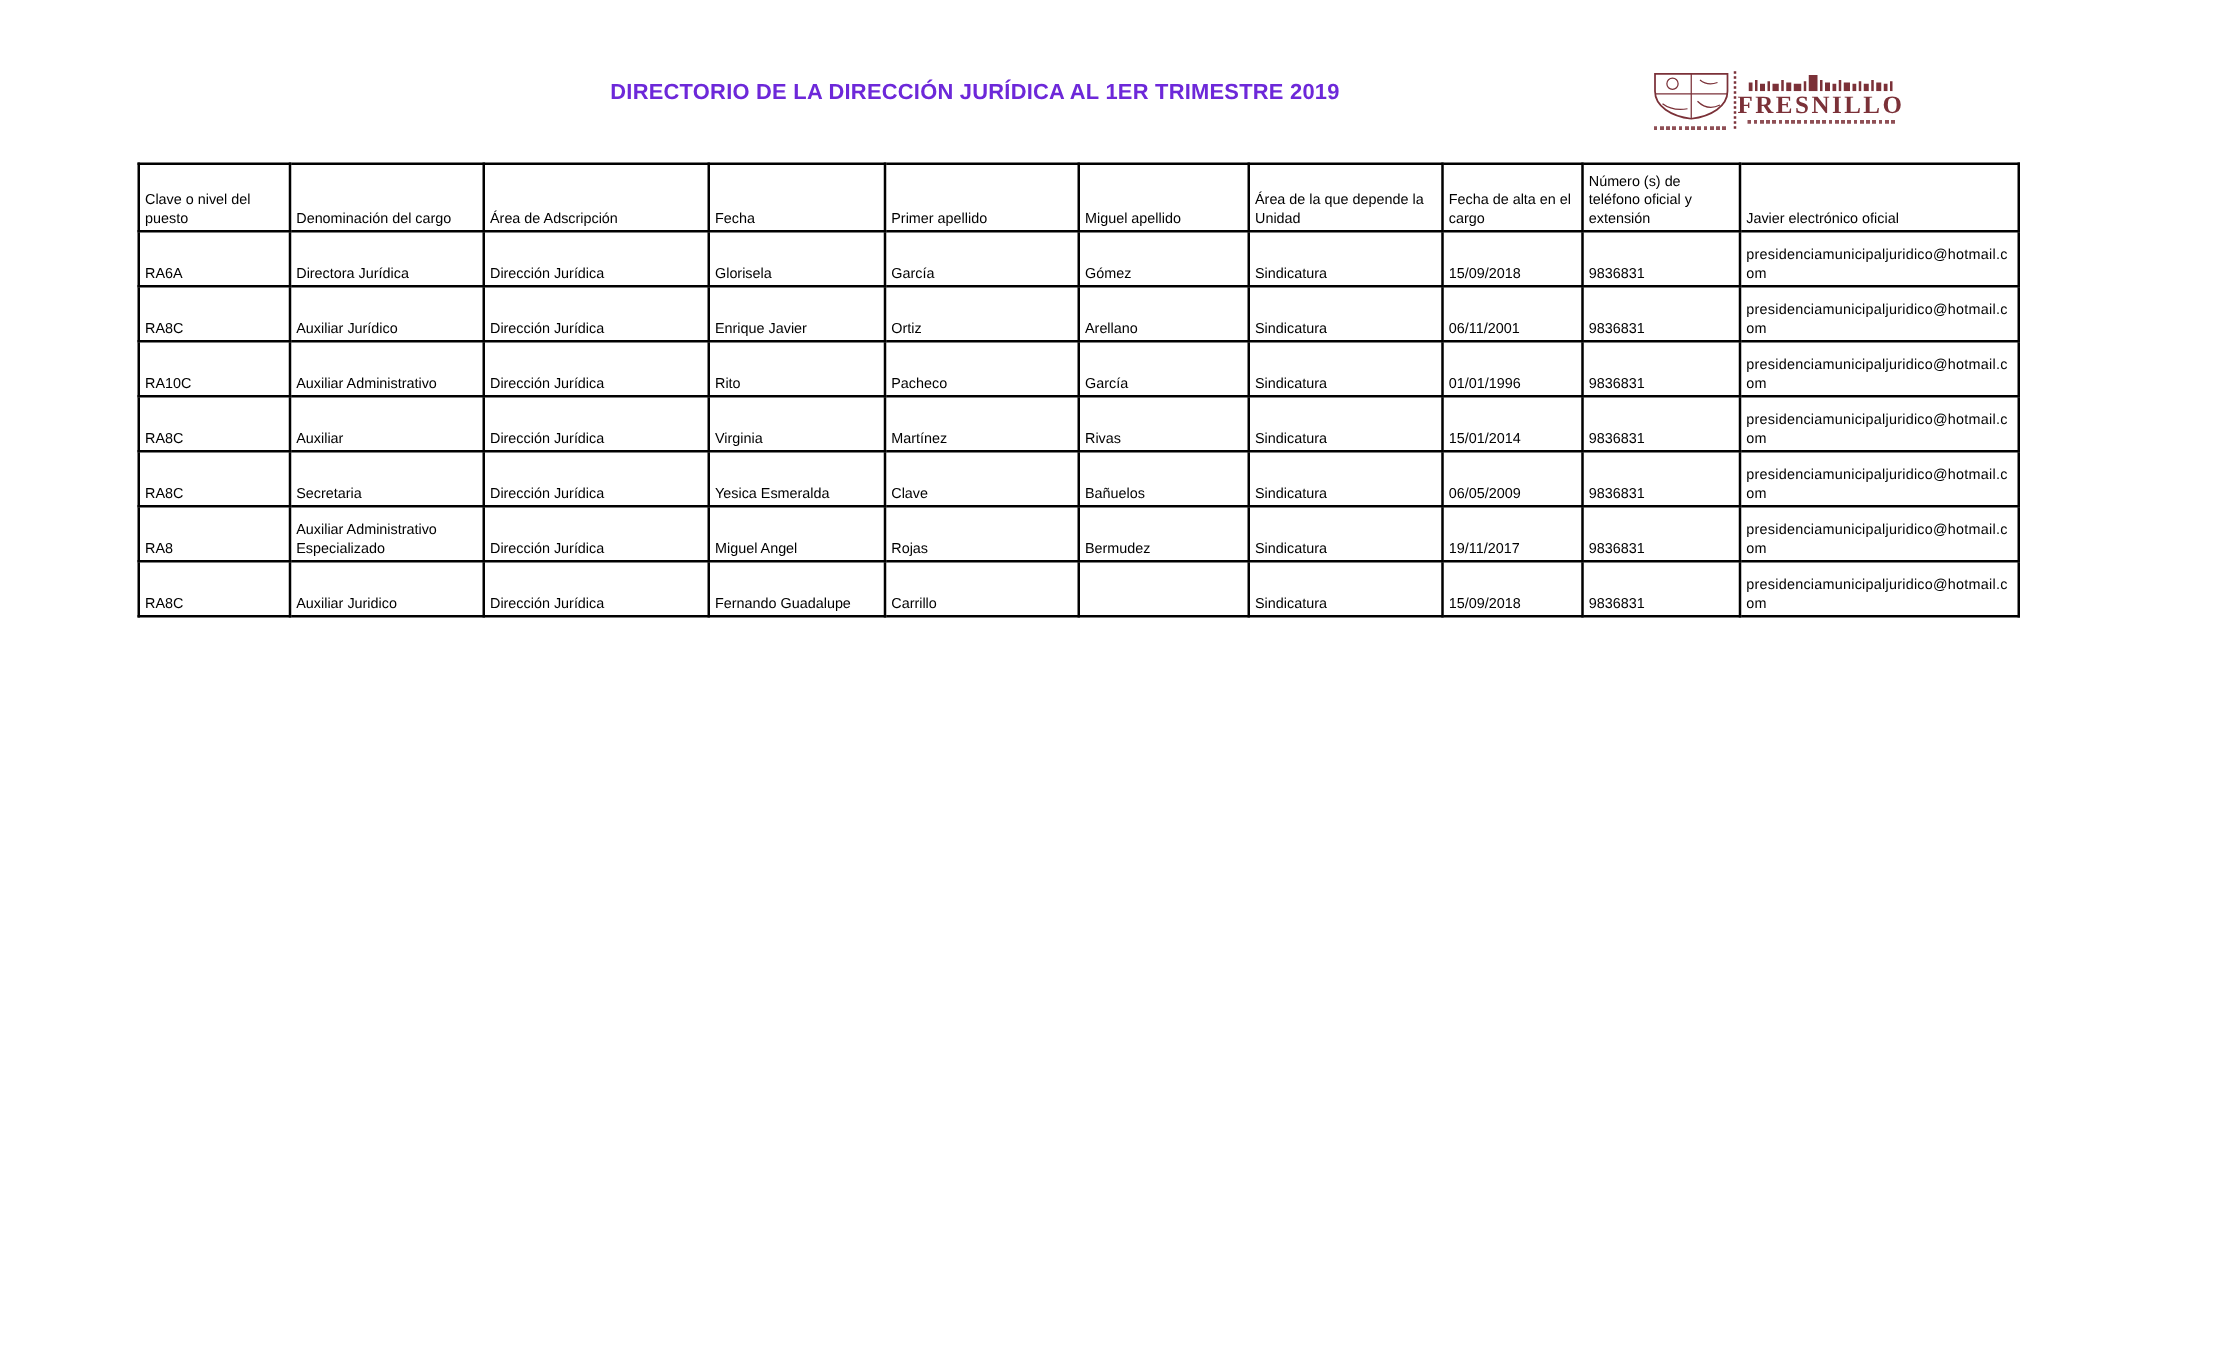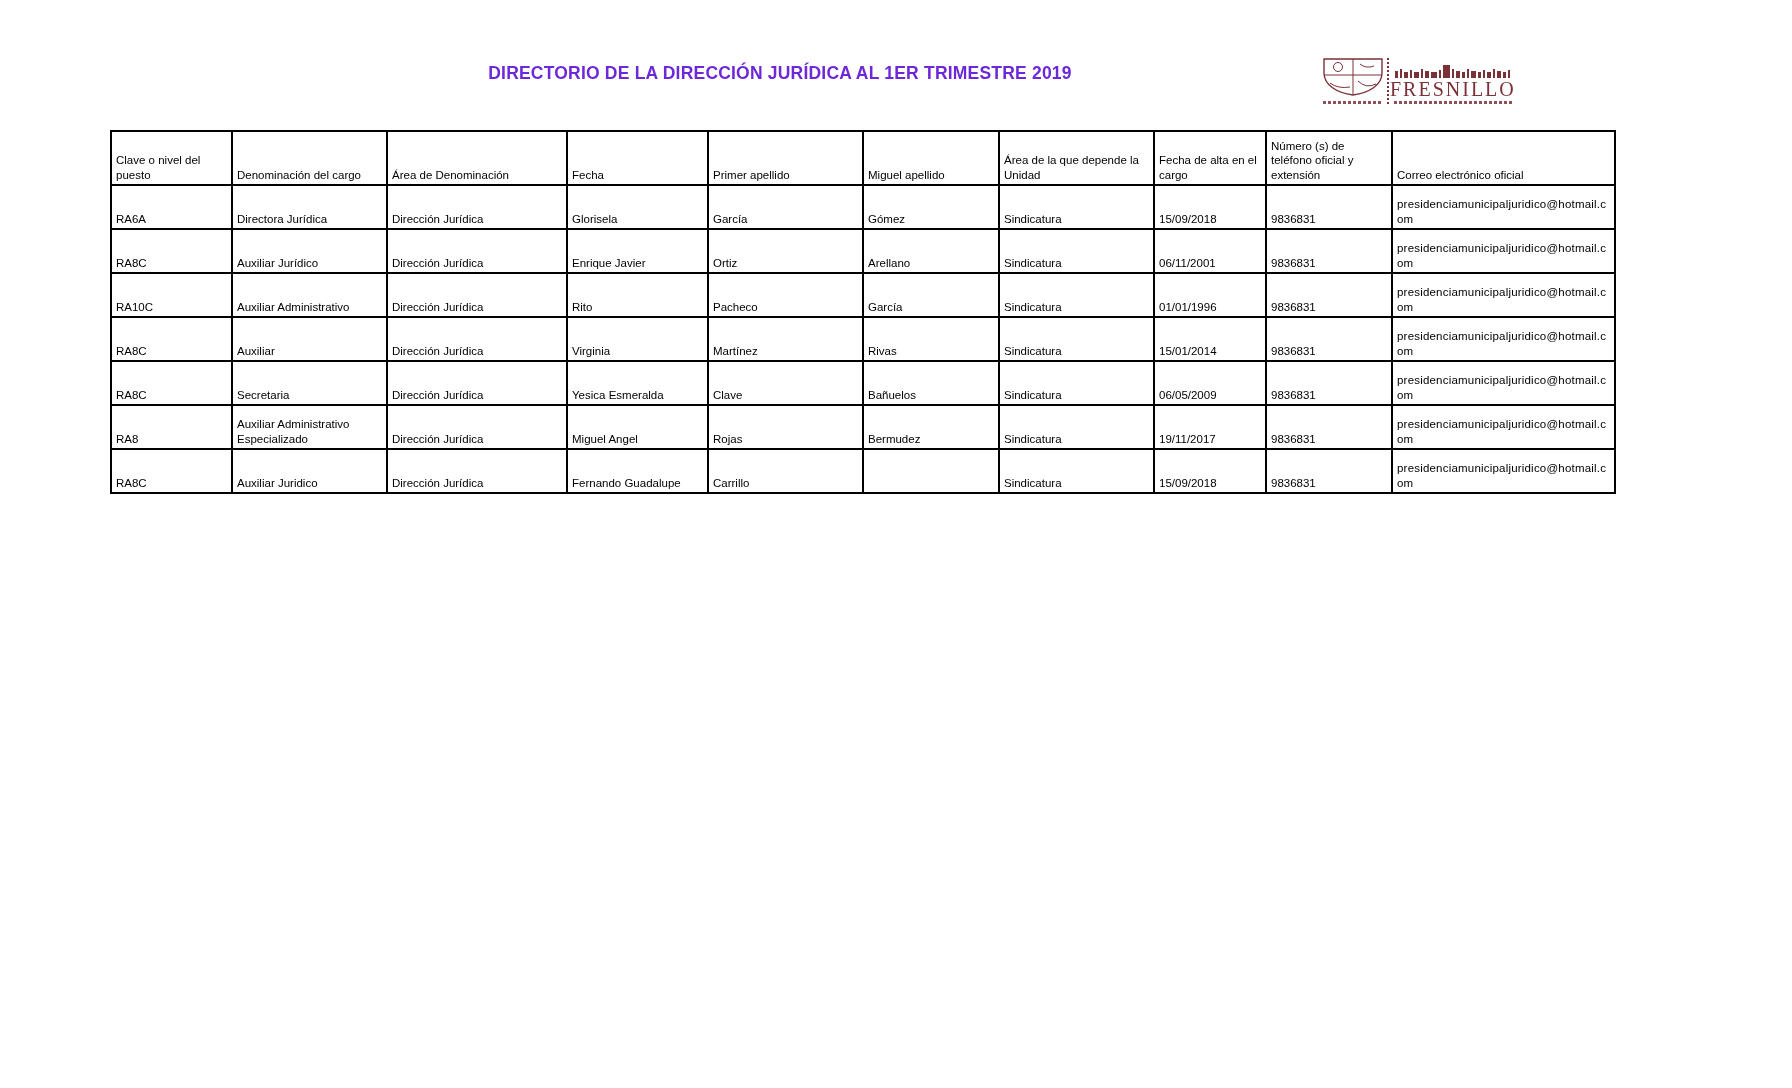--- a/index.html
+++ b/index.html
@@ -8,21 +8,21 @@
     width:1792px; height:1088px; position:relative;
     font-family:"Liberation Sans", sans-serif; color:#000;
   }
   .page-title {
     position:absolute; top:63px; left:330px; width:900px;
     text-align:center; font-size:17.5px; font-weight:bold;
     letter-spacing:0.2px; color:#6d28d9;
   }
   .logo-strip {
     position:absolute; top:55px; left:1320px;
-    display:flex; align-items:flex-end; gap:1px;
+    display:flex; align-items:center; gap:1px;font-weight:bold;
   }
   .crest { display:flex; flex-direction:column; align-items:center; }
   .crest .sub-dashes, .wordmark .sub-dashes {
     height:3px; margin-top:2px;
     background:repeating-linear-gradient(90deg,#7b3138 0 3px,transparent 3px 5px);
     opacity:0.85;
   }
   .crest .sub-dashes { width:60px; }
   .logo-divider { width:0; height:46px; border-left:2px dotted #7b3138; }
   .wordmark { display:flex; flex-direction:column; align-items:center; }
@@ -113,28 +113,28 @@
       <col style="width:136px">
     <col style="width:155px">
       <col style="width:112px">
       <col style="width:126px">
     <col style="width:223px">
   </colgroup>
   <thead>
       <tr>
         <th>Clave o nivel del puesto</th>
         <th>Denominación del cargo</th>
-        <th>Área de Denominación</th>
+        <th>Área de Adscripción</th>
         <th>Fecha</th>
         <th>Primer apellido</th>
         <th>Miguel apellido</th>
         <th>Área de la que depende la Unidad</th>
         <th>Fecha de alta en el cargo</th>
         <th>Número (s) de teléfono oficial y extensión</th>
-        <th>Correo electrónico oficial</th>
+        <th>Javier electrónico oficial</th>
       </tr>
     </thead>
   <tbody>
       <tr>
         <td>RA6A</td>
         <td class="cell-bold">Directora Jurídica</td>
         <td class="cell-bold">Dirección Jurídica</td>
         <td class="cell-bold">Glorisela</td>
         <td class="cell-bold">García</td>
         <td class="cell-bold">Gómez</td>

